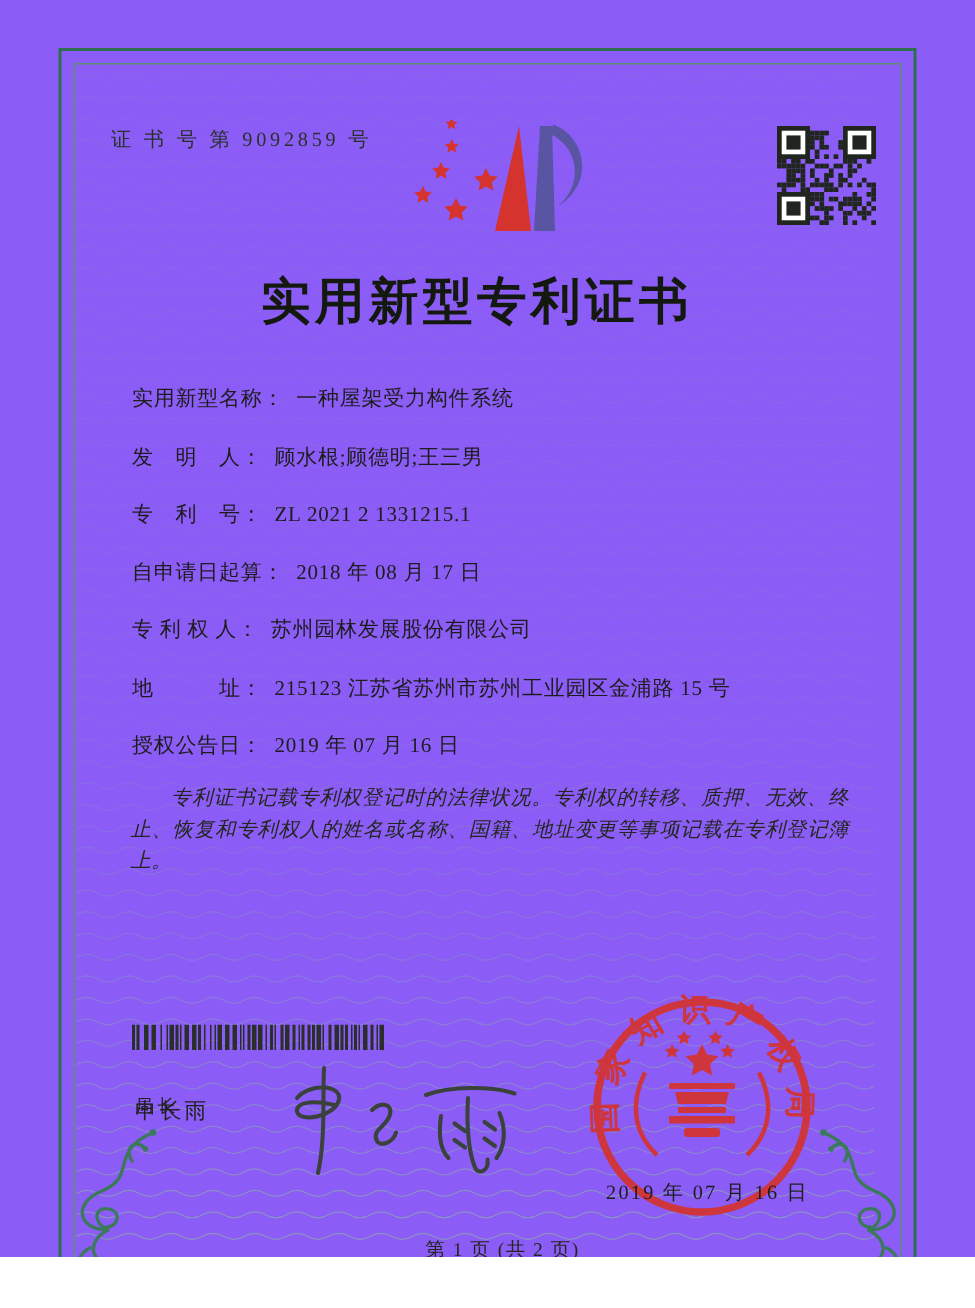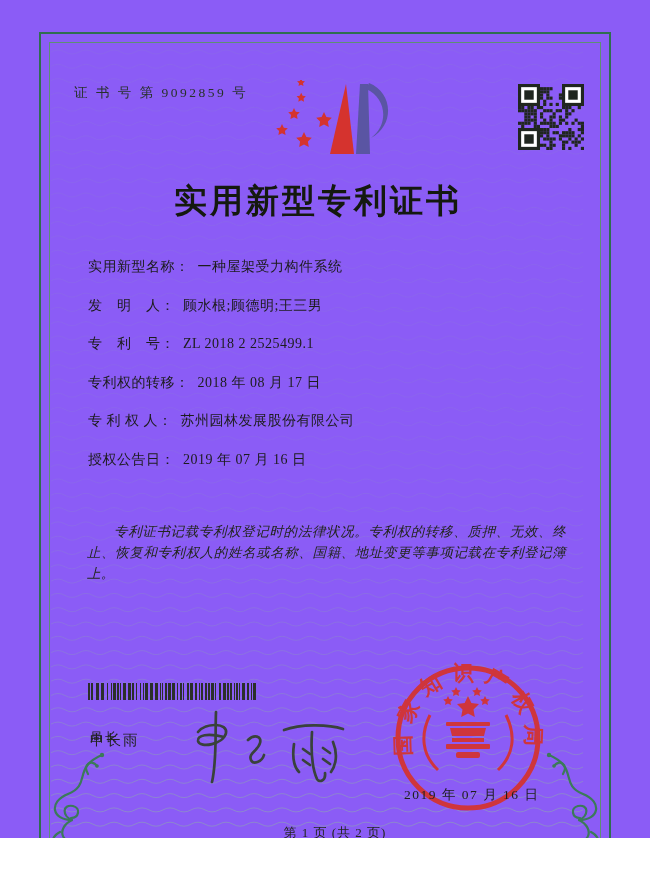--- a/index.html
+++ b/index.html
@@ -296,23 +296,24 @@
       <rect x="0" y="44" width="22" height="22" fill="#20261f"></rect>
       <rect x="3.142857142857143" y="47.14285714285714" width="15.714285714285714" height="15.714285714285714" fill="#ffffff"></rect>
       <rect x="6.285714285714286" y="50.285714285714285" width="9.428571428571429" height="9.428571428571429" fill="#20261f"></rect>
     </svg>
 
   <div class="title">实用新型专利证书</div>
 
   <div class="fields" id="fields">
       <div class="field-row"><span class="flabel">实用新型名称：</span><span class="fvalue">一种屋架受力构件系统</span></div>
       <div class="field-row"><span class="flabel">发　明　人：</span><span class="fvalue">顾水根;顾德明;王三男</span></div>
-      <div class="field-row"><span class="flabel">专　利　号：</span><span class="fvalue">ZL 2018 2 2525499.1</span></div>
-      <div class="field-row"><span class="flabel">专利权的转移：</span><span class="fvalue">2018 年 08 月 17 日</span></div>
+      <div class="field-row"><span class="flabel">专　利　号：</span><span class="fvalue">ZL 2021 2 1331215.1</span></div>
+      <div class="field-row"><span class="flabel">自申请日起算：</span><span class="fvalue">2018 年 08 月 17 日</span></div>
       <div class="field-row"><span class="flabel">专 利 权 人：</span><span class="fvalue">苏州园林发展股份有限公司</span></div>
+      <div class="field-row"><span class="flabel">地　　　址：</span><span class="fvalue">215123 江苏省苏州市苏州工业园区金浦路 15 号</span></div>
       <div class="field-row"><span class="flabel">授权公告日：</span><span class="fvalue">2019 年 07 月 16 日</span></div>
     </div>
 
 
   <div class="body-text">
     <p>专利证书记载专利权登记时的法律状况。专利权的转移、质押、无效、终止、恢复和专利权人的姓名或名称、国籍、地址变更等事项记载在专利登记簿上。</p>
   </div>
 
   <svg id="barcode" width="170" height="18" viewBox="0 0 170 18">
       <rect x="0" y="0" width="2" height="17" fill="#2b2f2b"></rect>

